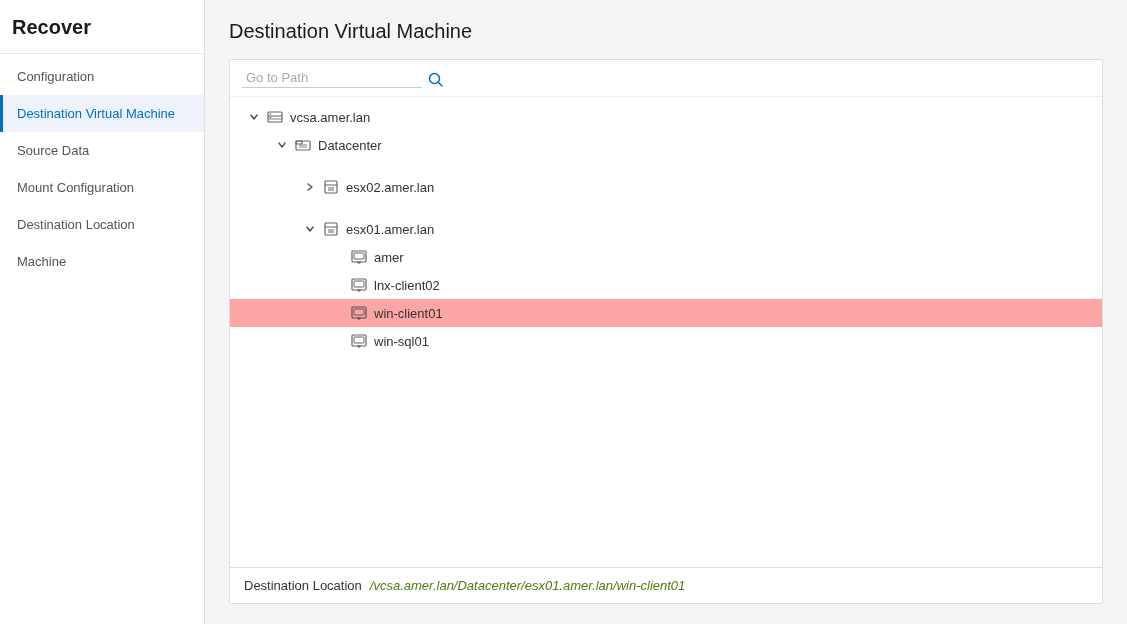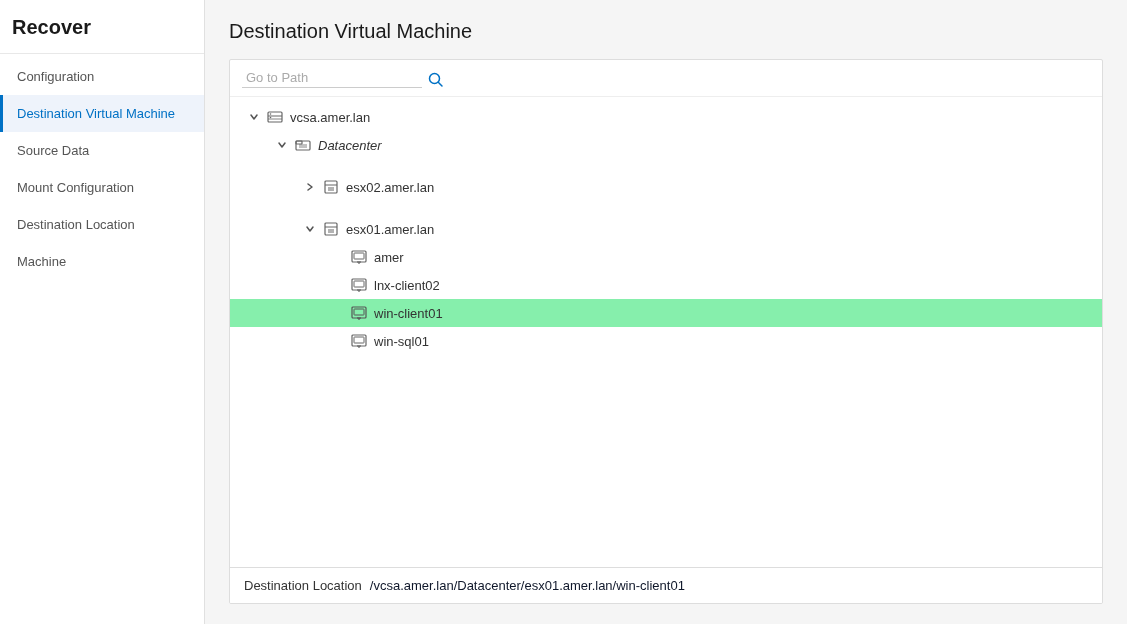--- a/index.html
+++ b/index.html
@@ -98,24 +98,24 @@
     #tree-content::-webkit-scrollbar-thumb { background: #c0c0c0; border: 2px solid #f5f5f5; border-radius: 2px; }
 
     .tree-node {
       display: flex;
       align-items: center;
       padding: 5px 8px;
       cursor: pointer;
       user-select: none;
       white-space: nowrap;
     }
-    .tree-node.selected { background: #86efac; }
+    .tree-node.selected { background: #fca5a5; }
 
     .tree-indent-0 { padding-left: 16px; }
-    .tree-indent-1 { padding-left: 44px; font-style: italic; }
+    .tree-indent-1 { padding-left: 44px; }
     .tree-indent-2 { padding-left: 72px; margin-top: 14px; }
     .tree-indent-3 { padding-left: 100px; }
 
     .chevron {
       display: inline-flex;
       align-items: center;
       justify-content: center;
       width: 16px;
       height: 16px;
       margin-right: 4px;
@@ -140,21 +140,21 @@
     #dest-location-bar {
       border-top: 1px solid #ddd;
       padding: 10px 14px;
       display: flex;
       align-items: center;
       gap: 8px;
       background: #fff;
       font-size: 13px;
     }
     #dest-location-label { color: #333; font-weight: 400; flex-shrink: 0; }
-    #dest-location-value { color: #0f172a; }
+    #dest-location-value { color: #4d7c0f; font-style: italic; }
 
     
     svg { display: inline-block; vertical-align: middle; }
   </style>
 </head>
 <body>
 
 <aside id="sidebar">
   <div id="sidebar-title">Recover</div>
   <nav class="sidebar-nav">

